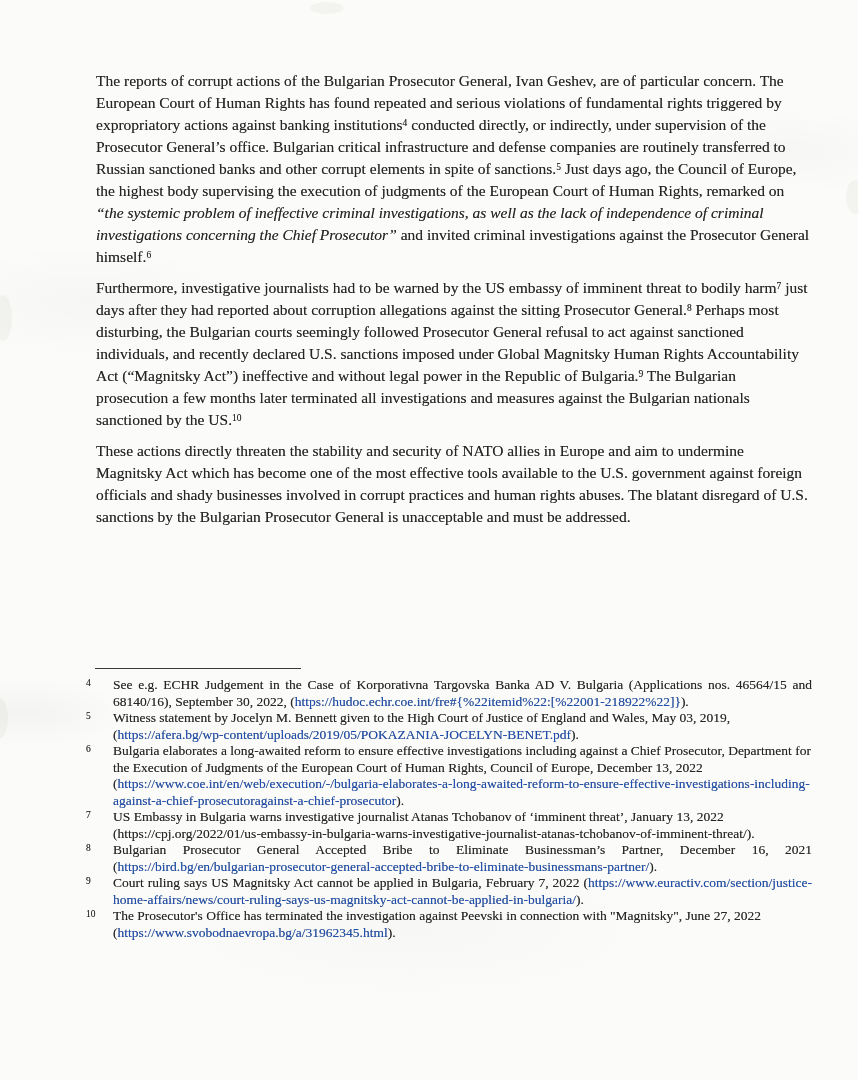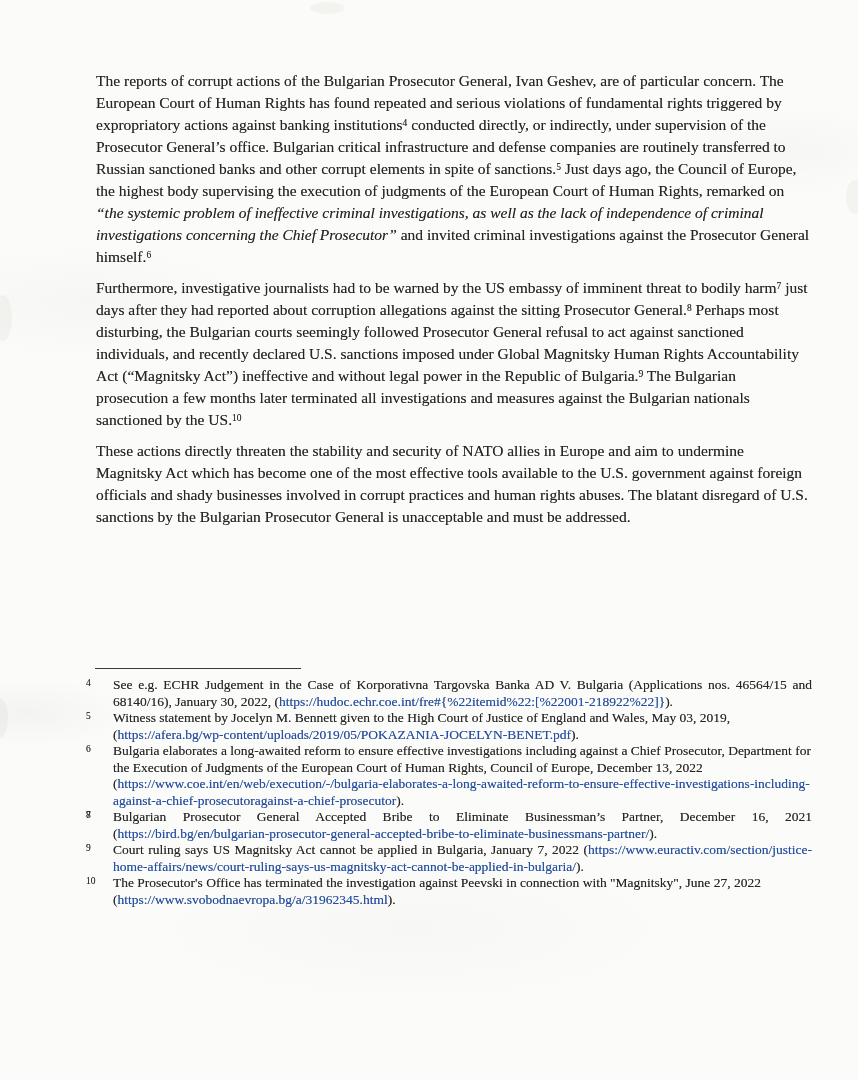--- a/index.html
+++ b/index.html
@@ -76,25 +76,25 @@
 <body>
 
 <div class="page">
   <div class="body-text" id="body-paragraphs">
       <p class="para"><span>The reports of corrupt actions of the Bulgarian Prosecutor General, Ivan Geshev, are of particular concern. The European Court of Human Rights has found repeated and serious violations of fundamental rights triggered by expropriatory actions against banking institutions</span><span class="sup">4</span><span> conducted directly, or indirectly, under supervision of the Prosecutor General’s office.  Bulgarian critical infrastructure and defense companies are routinely transferred to Russian sanctioned banks and other corrupt elements in spite of sanctions.</span><span class="sup">5</span><span> Just days ago, the Council of Europe, the highest body supervising the execution of judgments of the European Court of Human Rights, remarked on </span><span class="ital">“the systemic problem of ineffective criminal investigations, as well as the lack of independence of criminal investigations concerning the Chief Prosecutor”</span><span> and invited criminal investigations against the Prosecutor General himself.</span><span class="sup">6</span></p>
       <p class="para"><span>Furthermore, investigative journalists had to be warned by the US embassy of imminent threat to bodily harm</span><span class="sup">7</span><span> just days after they had reported about corruption allegations against the sitting Prosecutor General.</span><span class="sup">8</span><span>  Perhaps most disturbing, the Bulgarian courts seemingly followed Prosecutor General refusal to act against sanctioned individuals, and recently declared U.S. sanctions imposed under Global Magnitsky Human Rights Accountability Act (“Magnitsky Act”) ineffective and without legal power in the Republic of Bulgaria.</span><span class="sup">9</span><span> The Bulgarian prosecution a few months later terminated all investigations and measures against the Bulgarian nationals sanctioned by the US.</span><span class="sup">10</span></p>
       <p class="para"><span>These actions directly threaten the stability and security of NATO allies in Europe and aim to undermine Magnitsky Act which has become one of the most effective tools available to the U.S. government against foreign officials and shady businesses involved in corrupt practices and human rights abuses. The blatant disregard of U.S. sanctions by the Bulgarian Prosecutor General is unacceptable and must be addressed.</span></p>
     </div>
   <div class="fn-rule"></div>
   <div class="footnotes" id="footnotes">
-      <div class="footnote justify"><span class="fn-num">4</span><span>See e.g. ECHR Judgement in the Case of Korporativna Targovska Banka AD V. Bulgaria (Applications nos. 46564/15 and 68140/16), January 30, 2022, (</span><span class="link">https://hudoc.echr.coe.int/fre#{%22itemid%22:[%22001-218922%22]}</span><span>).</span></div>
+      <div class="footnote justify"><span class="fn-num">4</span><span>See e.g. ECHR Judgement in the Case of Korporativna Targovska Banka AD V. Bulgaria (Applications nos. 46564/15 and 68140/16), September 30, 2022, (</span><span class="link">https://hudoc.echr.coe.int/fre#{%22itemid%22:[%22001-218922%22]}</span><span>).</span></div>
       <div class="footnote"><span class="fn-num">5</span><span>Witness statement by Jocelyn M. Bennett given to the High Court of Justice of England and Wales, May 03, 2019, (</span><span class="link">https://afera.bg/wp-content/uploads/2019/05/POKAZANIA-JOCELYN-BENET.pdf</span><span>).</span></div>
       <div class="footnote"><span class="fn-num">6</span><span>Bulgaria elaborates a long-awaited reform to ensure effective investigations including against a Chief Prosecutor, Department for the Execution of Judgments of the European Court of Human Rights, Council of Europe, December 13, 2022 (</span><span class="link">https://www.coe.int/en/web/execution/-/bulgaria-elaborates-a-long-awaited-reform-to-ensure-effective-investigations-including-against-a-chief-prosecutoragainst-a-chief-prosecutor</span><span>).</span></div>
-      <div class="footnote"><span class="fn-num">7</span></div>
+      <div class="footnote"><span class="fn-num">7</span><span>US Embassy in Bulgaria warns investigative journalist Atanas Tchobanov of ‘imminent threat’, January 13, 2022 (https://cpj.org/2022/01/us-embassy-in-bulgaria-warns-investigative-journalist-atanas-tchobanov-of-imminent-threat/).</span></div>
       <div class="footnote justify"><span class="fn-num">8</span><span>Bulgarian Prosecutor General Accepted Bribe to Eliminate Businessman’s Partner, December 16, 2021 (</span><span class="link">https://bird.bg/en/bulgarian-prosecutor-general-accepted-bribe-to-eliminate-businessmans-partner/</span><span>).</span></div>
-      <div class="footnote justify"><span class="fn-num">9</span><span>Court ruling says US Magnitsky Act cannot be applied in Bulgaria, January 7, 2022 (</span><span class="link">https://www.euractiv.com/section/justice-home-affairs/news/court-ruling-says-us-magnitsky-act-cannot-be-applied-in-bulgaria/</span><span>).</span></div>
+      <div class="footnote justify"><span class="fn-num">9</span><span>Court ruling says US Magnitsky Act cannot be applied in Bulgaria, February 7, 2022 (</span><span class="link">https://www.euractiv.com/section/justice-home-affairs/news/court-ruling-says-us-magnitsky-act-cannot-be-applied-in-bulgaria/</span><span>).</span></div>
       <div class="footnote"><span class="fn-num">10</span><span>The Prosecutor's Office has terminated the investigation against Peevski in connection with "Magnitsky", June 27, 2022 (</span><span class="link">https://www.svobodnaevropa.bg/a/31962345.html</span><span>).</span></div>
     </div>
   <div class="smudge" style="left:-6px; top:295px; width:18px; height:46px;"></div>
   <div class="smudge" style="left:-8px; top:698px; width:16px; height:40px;"></div>
   <div class="smudge" style="left:846px; top:180px; width:18px; height:34px;"></div>
   <div class="smudge" style="left:310px; top:2px; width:34px; height:12px;"></div>
 </div>
 
 </body></html>

